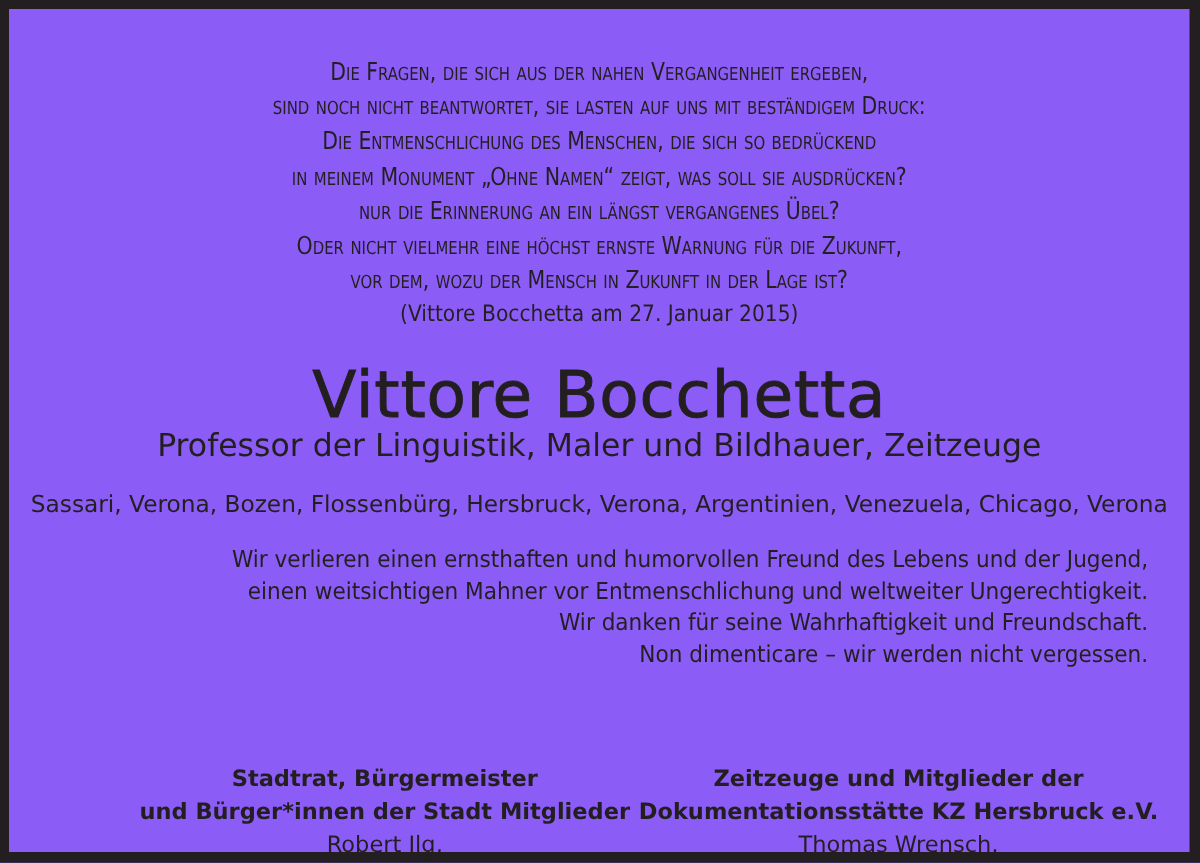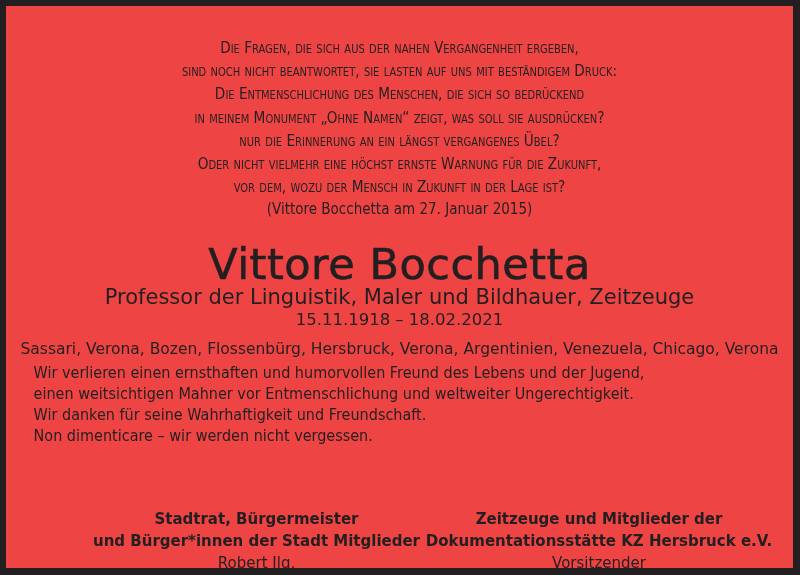--- a/index.html
+++ b/index.html
@@ -14,21 +14,21 @@
       position: relative;
       font-family: "DejaVu Sans", "Liberation Sans", sans-serif;
       color: #231f20;
     }
     .frame {
       position: absolute;
       left: 6px;
       top: 6px;
       width: 787px;
       height: 562px;
-      background: #ef4444;
+      background: #8b5cf6;
       box-sizing: border-box;
       padding-left: 44px;
     }
     .quote {
       position: absolute;
       left: 0;
       top: 30px;
       width: 100%;
       text-align: center;
     }
@@ -76,33 +76,33 @@
       top: 303px;
       width: 100%;
       text-align: center;
       font-size: 16.5px;
       line-height: 21px;
       white-space: nowrap;
     }
     .places {
       position: absolute;
       left: 0;
-      top: 333px;
+      top: 320px;
       width: 100%;
       text-align: center;
       font-size: 15.5px;
       line-height: 21px;
       white-space: nowrap;
     }
     .tribute {
       position: absolute;
       left: 0;
       top: 357px;
       width: 100%;
-      text-align: left;
+      text-align: right;
     }
     .tribute .tline {
       font-size: 15.5px;
       line-height: 21px;
       white-space: nowrap;
       transform: scaleX(0.93);
     }
     .signatures {
       position: absolute;
       left: 0;
@@ -139,37 +139,37 @@
     <div class="line">Die Entmenschlichung des Menschen, die sich so bedrückend</div>
     <div class="line">in meinem Monument „Ohne Namen“ zeigt, was soll sie ausdrücken?</div>
     <div class="line">nur die Erinnerung an ein längst vergangenes Übel?</div>
     <div class="line">Oder nicht vielmehr eine höchst ernste Warnung für die Zukunft,</div>
     <div class="line">vor dem, wozu der Mensch in Zukunft in der Lage ist?</div>
     <div class="attribution">(Vittore Bocchetta am 27. Januar 2015)</div>
   </div>
 
   <div class="name">Vittore Bocchetta</div>
   <div class="subtitle">Professor der Linguistik, Maler und Bildhauer, Zeitzeuge</div>
-  <div class="dates">15.11.1918 – 18.02.2021</div>
   <div class="places">Sassari, Verona, Bozen, Flossenbürg, Hersbruck, Verona, Argentinien, Venezuela, Chicago, Verona</div>
 
   <div class="tribute">
     <div class="tline">Wir verlieren einen ernsthaften und humorvollen Freund des Lebens und der Jugend,</div>
     <div class="tline">einen weitsichtigen Mahner vor Entmenschlichung und weltweiter Ungerechtigkeit.</div>
     <div class="tline">Wir danken für seine Wahrhaftigkeit und Freundschaft.</div>
     <div class="tline">Non dimenticare – wir werden nicht vergessen.</div>
   </div>
 
   <div class="signatures">
     <div class="sig left">
       <div class="org">Stadtrat, Bürgermeister</div>
       <div class="org">und Bürger*innen der Stadt Mitglieder</div>
       <div class="person">Robert Ilg,</div>
       <div class="person">Warnung Bürgermeister</div>
     </div>
     <div class="sig right">
       <div class="org">Zeitzeuge und Mitglieder der</div>
       <div class="org">Dokumentationsstätte KZ Hersbruck e.V.</div>
+      <div class="person">Thomas Wrensch,</div>
       <div class="person">Vorsitzender</div>
     </div>
   </div>
 
 </div>
 
 </body></html>

